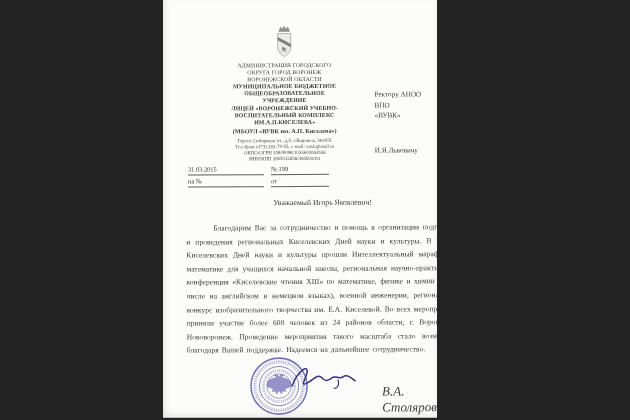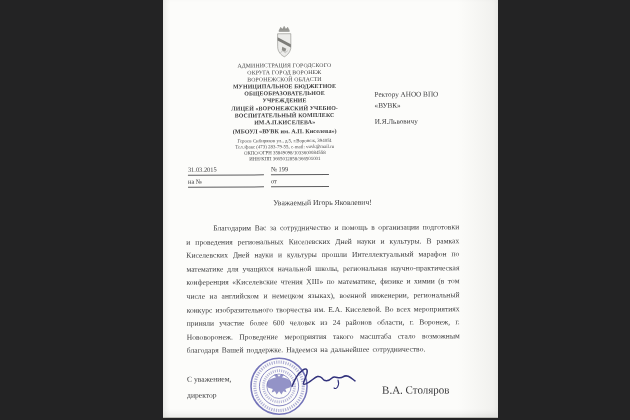--- a/index.html
+++ b/index.html
@@ -3,56 +3,55 @@
 <meta charset="utf-8">
 <style>
   html,body { margin:0; padding:0; background:#111; }
   .stage {
     position:relative; width:630px; height:420px; overflow:hidden;
     background:#232324;
     font-family:"Liberation Serif","DejaVu Serif",serif;
     color:#3b3b3d;
   }
   .page {
-    position:absolute; left:163px; top:0; width:303px; height:417px;
+    position:absolute; left:163px; top:0; width:274px; height:417px;
     background:linear-gradient(90deg,#f2f2ef 0,#fcfcfa 7px,#fcfcfa 294px,#f0f0ed 100%);
     border-bottom:1px solid #bdbdb8;
     overflow:hidden;
     box-shadow:inset 0 -3px 6px rgba(0,0,0,.07);
-    padding-left:32px;
   }
   .page-inner { position:absolute; inset:0; transform:rotate(-0.3deg); transform-origin:50% 45%; }
 
   .letterhead { position:absolute; left:18px; top:24px; width:208px; text-align:center; }
   .emblem { display:block; margin:0 auto 4px auto; }
   .lh-admin  { font-size:5.8px; line-height:7px;   letter-spacing:.1px; }
   .lh-org    { font-size:5.9px; line-height:7.2px; font-weight:bold; letter-spacing:.1px; }
   .lh-abbr   { font-size:6.2px; line-height:8px;   font-weight:bold; margin-top:1px; }
   .lh-contact{ font-size:4.9px; line-height:5.9px; margin-top:3px; color:#4b4b4d; }
 
   .ref { position:absolute; left:25px; top:164px; font-size:6.4px; line-height:9px; }
   .ref-row { display:flex; }
   .ref-row + .ref-row { margin-top:1px; }
   .c1 { width:76px; border-bottom:1px solid #5c5c5e; padding-bottom:1px; }
   .c2 { width:58px; border-bottom:1px solid #5c5c5e; padding-bottom:1px; margin-left:7px; }
 
   .addressee { position:absolute; left:212px; top:90px; font-size:7.2px; line-height:10.5px; }
-  .addressee-name { margin-top:6px; }
+  .addressee-name { margin-top:24px; }
 
   .salutation { position:absolute; left:23px; top:198px; width:273px; text-align:center; font-size:7.7px; }
 
   .body-par {
     position:absolute; left:23px; top:221px; width:273px;
     font-size:7.5px; line-height:13.6px;
     text-align:justify; text-indent:27px;
     word-spacing:1.1px; letter-spacing:.05px;
   }
 
   .signoff  { position:absolute; left:23px;  top:371px; font-size:7.6px; line-height:15.5px; }
-  .sig-name { position:absolute; left:218px; top:384px; font-size:11px; }
+  .sig-name { position:absolute; left:218px; top:384px; font-size:13px;font-style:italic; }
 
   .stamp     { position:absolute; left:85px;  top:356px; opacity:.92; }
   .signature { position:absolute; left:125px; top:362px; }
 </style>
 </head>
 <body>
 
 <div class="stage">
   <div class="page">
     <div class="page-inner">
@@ -98,24 +97,20 @@
       <div class="addressee">
         <div>Ректору АНОО ВПО</div>
         <div>«ВУВК»</div>
         <div class="addressee-name">И.Я.Львовичу</div>
       </div>
 
       <div class="salutation">Уважаемый Игорь Яковлевич!</div>
 
       <div class="body-par">Благодарим Вас за сотрудничество и помощь в организации подготовки и проведения региональных Киселевских Дней науки и культуры. В рамках Киселевских Дней науки и культуры прошли Интеллектуальный марафон по математике для учащихся начальной школы, региональная научно-практическая конференция «Киселевские чтения XIII»  по математике, физике и химии (в том числе на английском и немецком языках), военной инженерии, региональный конкурс изобразительного творчества им. Е.А. Киселевой. Во всех мероприятиях приняли участие более 600 человек из 24 районов области, г. Воронеж, г. Нововоронеж. Проведение мероприятия такого масштаба стало возможным благодаря Вашей поддержке. Надеемся на дальнейшее сотрудничество.</div>
 
-      <div class="signoff">
-        <div>С уважением,</div>
-        <div>директор</div>
-      </div>
       <div class="sig-name">В.А. Столяров</div>
 
       <svg class="stamp" width="60" height="60" viewBox="0 0 60 60">
         <g fill="none" stroke="#6a6ab4">
           <circle cx="30" cy="30" r="28" stroke-width="1.6"></circle>
           <circle cx="30" cy="30" r="24.2" stroke-width="3.1" stroke-dasharray="1.2 1.15" opacity="0.55"></circle>
           <circle cx="30" cy="30" r="19.6" stroke-width="0.9"></circle>
           <circle cx="30" cy="30" r="15.6" stroke-width="2.7" stroke-dasharray="1.1 1.05" opacity="0.5"></circle>
           <circle cx="30" cy="30" r="12.2" stroke-width="0.8" opacity="0.9"></circle>
         </g>

